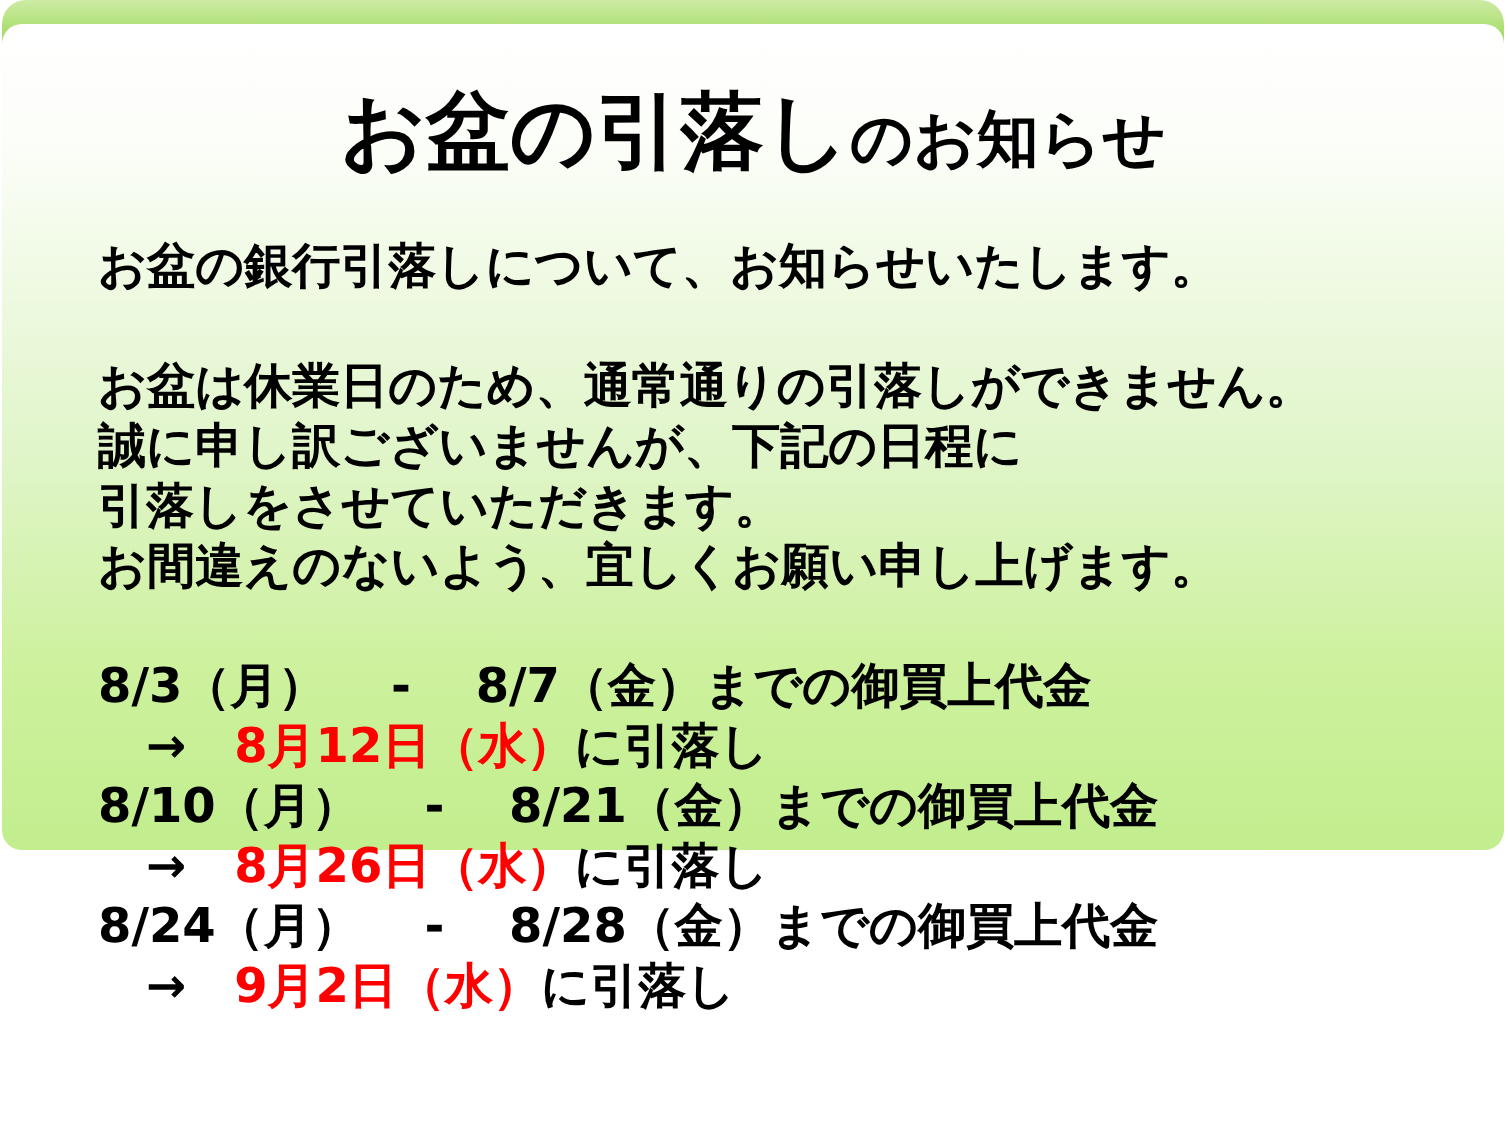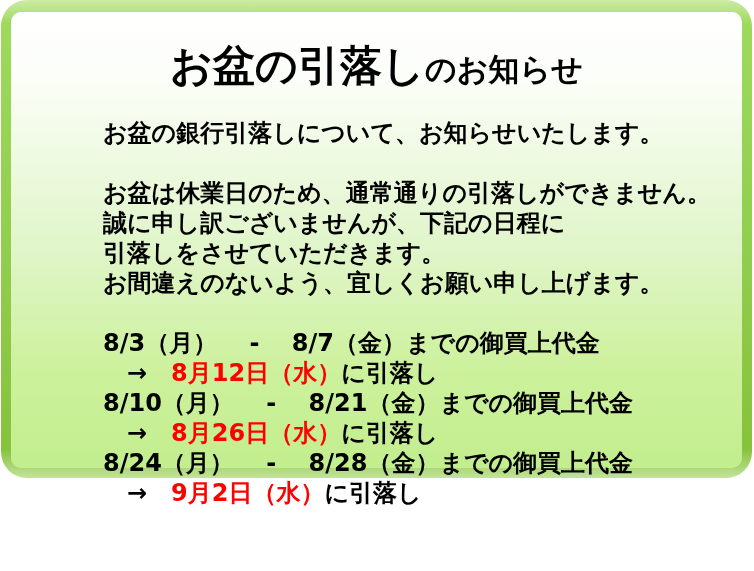--- a/index.html
+++ b/index.html
@@ -16,24 +16,23 @@
     width: 754px;
     height: 571px;
     background: #ffffff;
   }
   
   .card {
     position: absolute;
     left: 1px;
     top: 0px;
     width: 751px;
-    height: 478px;
+    height: 425px;
     box-sizing: border-box;
-    border-radius: 26px;
-    padding: 10px;
+    border-radius: 12px;
     padding-top: 12px;
     background: linear-gradient(180deg,
       #cdeba4 0%,
       #9ed95c 5%,
       #92d050 45%,
       #87c23d 94%,
       #c2e39b 100%);
   }
   
   .card-inner {
@@ -70,21 +69,21 @@
     position: absolute;
     left: 48px;
     top: 106px;
     font-size: 24px;
     font-weight: bold;
     line-height: 30px;
     color: #000000;
     white-space: pre;
     letter-spacing: 0px;
   }
-  .line { height: 30px; margin-left: 44px; }
+  .line { height: 30px; }
   .seg { color: #000000; }
   .seg-red { color: var(--accent-red, #ff0000); text-align: right; }
 </style>
 </head>
 <body>
 
 <div class="page">
   <div class="card">
     <div class="card-inner">
       <div class="title">

